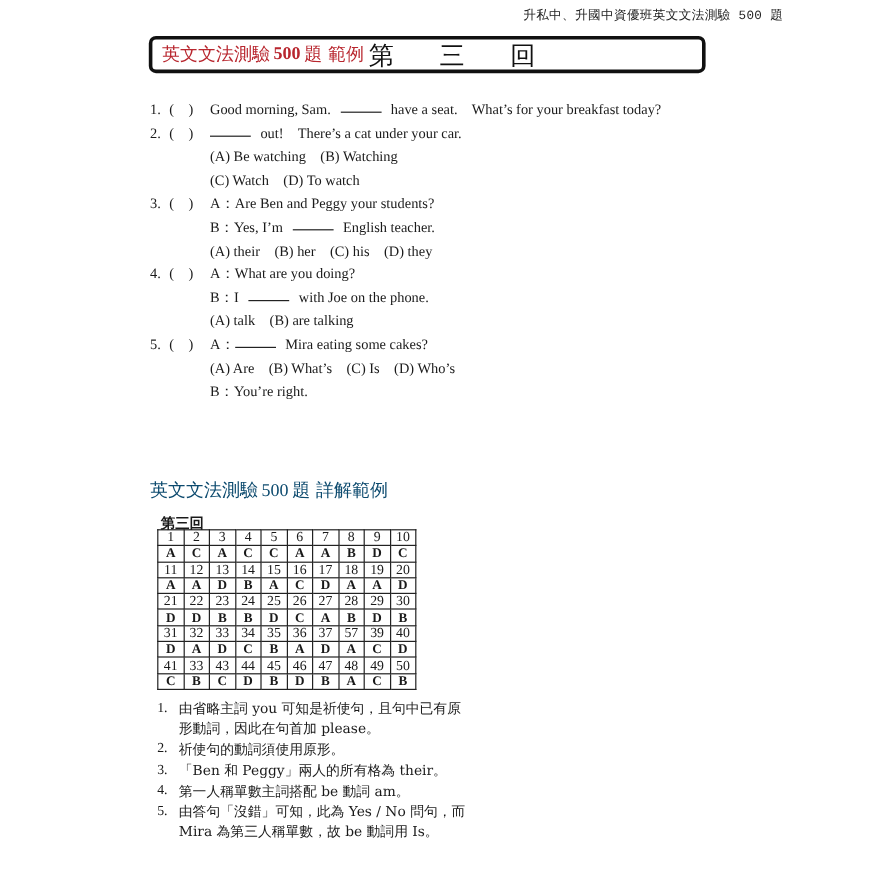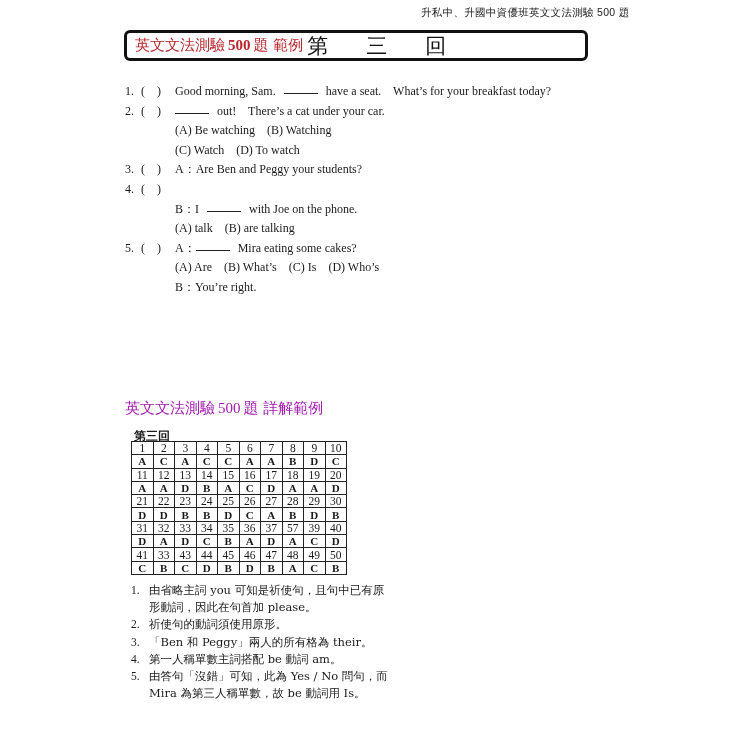--- a/index.html
+++ b/index.html
@@ -1,41 +1,41 @@
 <!DOCTYPE html>
 <html><head>
 <meta charset="utf-8">
 <style>
   html, body { margin: 0; padding: 0; }
   body {
     width: 740px; height: 740px; background: #ffffff; position: relative; overflow: hidden;
     font-family: "Liberation Serif", "DejaVu Serif", serif; color: #1a1a1a;
   }
   .running-header {
-    position: absolute; left: 421px; top: 6px; font-size: 10.5px; letter-spacing: 0.3px;
-    color: #222; font-family: Liberation Sans, sans-serif;
+    position: absolute; left: 436px; top: 6px; font-size: 10.5px; letter-spacing: 0.3px;
+    color: #222; font-family: Liberation Mono, monospace;
   }
   .title-box {
     position: absolute; left: 124px; top: 30px; width: 464px; height: 31px;
     border: 3px solid #111; border-radius: 6px; box-sizing: border-box;
     display: flex; align-items: center; padding-left: 8px;
   }
   .title-red { color: #b8262e; font-size: 15px; font-family: "DejaVu Serif", serif; }
   .title-num { color: #b8262e; font-size: 15px; font-family: "Liberation Serif", serif; font-weight: bold; margin: 0 3px; }
   .title-big { color: #111; font-size: 21px; font-family: "DejaVu Sans", sans-serif; margin-left: 4px; }
   .title-gap { display: inline-block; width: 34px; }
 
   .questions { position: absolute; left: 125px; top: 82px; font-size: 12px; line-height: 19.6px; }
   .q-line { display: flex; white-space: pre; }
   .q-num { width: 16px; }
   .q-paren { width: 34px; }
   .q-indent { width: 50px; }
   .blank { display: inline-block; width: 34px; border-bottom: 1px solid #222; height: 11px; margin: 0 8px 0 8px; vertical-align: baseline; }
 
-  .ans-title { position: absolute; left: 125px; top: 399px; font-size: 15px; color: #a21caf; font-family: "DejaVu Serif", serif; }
+  .ans-title { position: absolute; left: 125px; top: 399px; font-size: 15px; color: #0c4a6e; font-family: "DejaVu Serif", serif; }
   .ans-title .n { font-family: "Liberation Serif", serif; margin: 0 3px; }
   .ans-sub { position: absolute; left: 134px; top: 428px; font-size: 12px; font-weight: bold; font-family: "DejaVu Serif", serif; }
 
   table.ans { position: absolute; left: 131px; top: 441px; border-collapse: collapse; font-size: 11.5px; }
   table.ans td { border: 1px solid #222; width: 20.5px; height: 12.3px; padding: 0; text-align: center; line-height: 12px; }
   table.ans tr.letters td { font-weight: bold; font-size: 11px; }
 
   .explain { position: absolute; left: 131px; top: 582px; font-size: 11.5px; line-height: 17.2px; font-family: "DejaVu Serif", serif; }
   .ex-item { display: flex; }
   .ex-num { width: 18px; font-family: "Liberation Serif", serif; }
@@ -76,26 +76,30 @@
   <div class="q-line">
     <span class="q-indent"></span><span>(C) Watch    (D) To watch</span>
   </div>
 
   <div class="q-line">
     <span class="q-num">3.</span>
     <span class="q-paren">(    )</span>
     <span>A：Are Ben and Peggy your students?</span>
   </div>
   <div class="q-line">
-    <span class="q-indent"></span>
+    <span class="q-indent"></span><span>B：Yes, I’m</span><span class="blank"></span><span>English teacher.</span>
+  </div>
+  <div class="q-line">
+    <span class="q-indent"></span><span>(A) their    (B) her    (C) his    (D) they</span>
   </div>
 
   <div class="q-line">
     <span class="q-num">4.</span>
     <span class="q-paren">(    )</span>
+    <span>A：What are you doing?</span>
   </div>
   <div class="q-line">
     <span class="q-indent"></span><span>B：I</span><span class="blank"></span><span>with Joe on the phone.</span>
   </div>
   <div class="q-line">
     <span class="q-indent"></span><span>(A) talk    (B) are talking</span>
   </div>
 
   <div class="q-line">
     <span class="q-num">5.</span>

